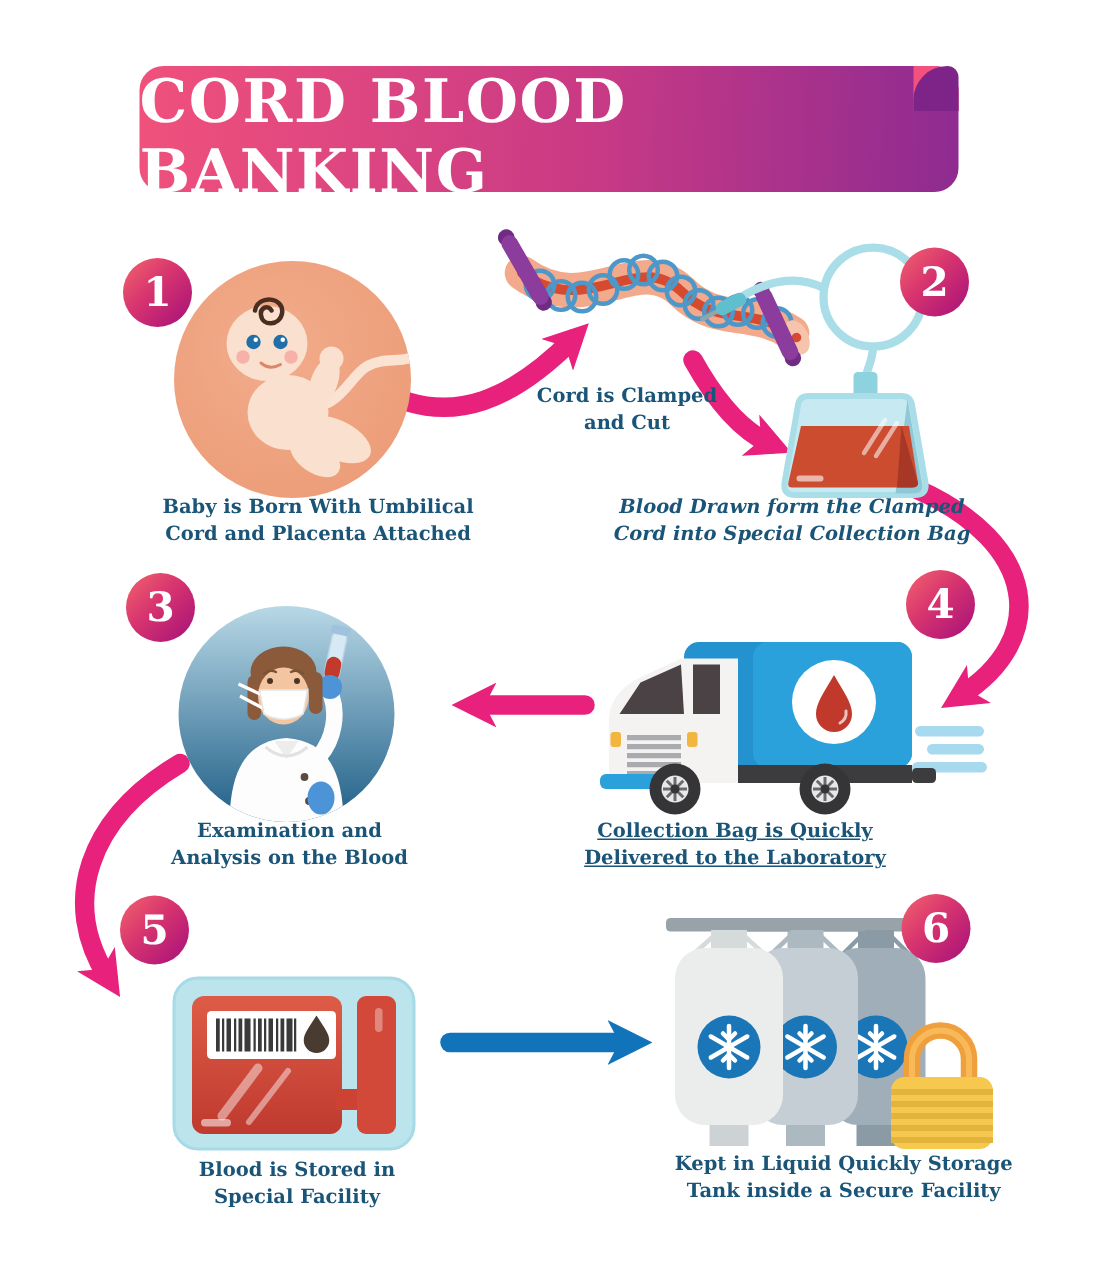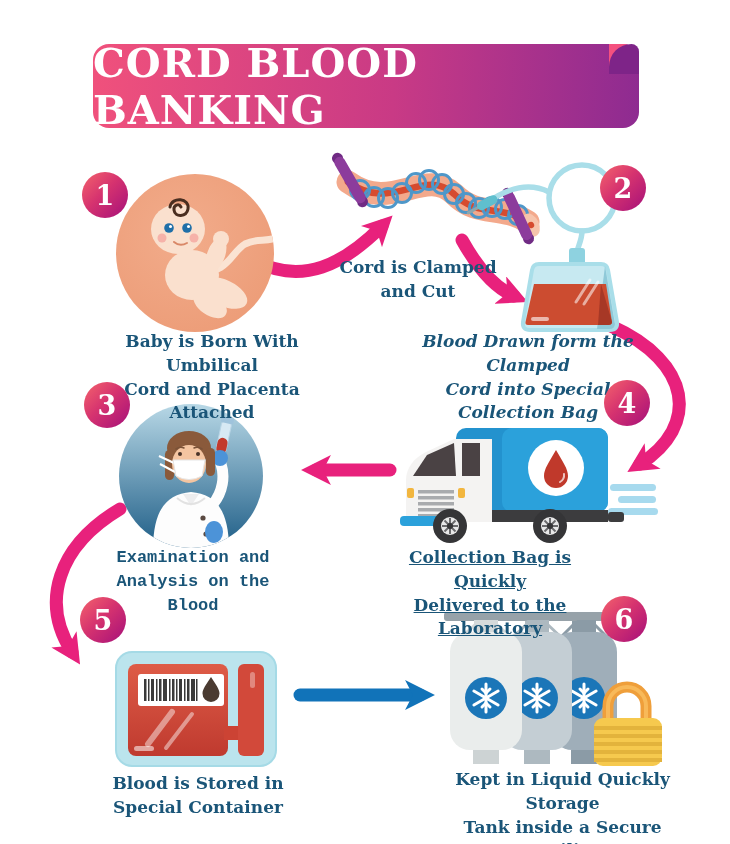--- a/index.html
+++ b/index.html
@@ -4,36 +4,36 @@
 <style>
   html,body{margin:0;padding:0;background:#fff;}
   .canvas{position:relative;width:730px;height:844px;background:#ffffff;overflow:hidden;
           font-family:"DejaVu Serif",serif;}
   .ill,.arrows{position:absolute;}
   .arrows{left:0;top:0;pointer-events:none;}
 
   
   .banner{position:absolute;left:93px;top:44px;width:546px;height:84px;border-radius:16px;
           background:linear-gradient(93deg,#F0517C 0%,#C93A85 55%,#8E2B91 100%);
-          display:flex;align-items:center;justify-content:center;}
+          display:flex;justify-content:center;}
   .banner h1{margin:0;color:#fff;font-size:40px;font-weight:bold;letter-spacing:1px;
              font-family:"DejaVu Serif",serif;}
   .fold-back{position:absolute;top:0;right:0;width:30px;height:30px;background:#F4517F;
              border-top-right-radius:16px;}
   .fold-flap{position:absolute;top:0;right:0;width:30px;height:30px;background:#7E2488;
              border-top-left-radius:100%;border-top-right-radius:10px;}
 
   
   .badge{position:absolute;width:46px;height:46px;border-radius:50%;
          background:linear-gradient(135deg,#F4646C 0%,#D6336F 45%,#A5107A 100%);
          color:#fff;display:flex;align-items:center;justify-content:center;
          font-size:27px;font-weight:bold;z-index:6;}
 
   
-  .caption{position:absolute;text-align:center;font-size:17px;line-height:1.4;
+  .caption{position:absolute;text-align:center;font-size:13px;line-height:1.4;
            font-weight:bold;color:#1A5578;white-space:pre-line;z-index:5;}
 </style>
 </head>
 <body>
 
 <div class="canvas">
 
   <svg class="arrows" width="730" height="844" viewBox="0 0 730 844">
     <defs>
       <marker id="ahPink" viewBox="0 0 10 10" refX="5" refY="5" markerWidth="2.3" markerHeight="2.3" orient="auto-start-reverse">
@@ -359,22 +359,22 @@
   <div class="badge" style="left:601px;top:596px;">
       <span>6</span>
     </div>
 
   <div class="caption" style="left:83px;top:330px;width:220px;margin-left:19px;">Baby is Born With Umbilical
 Cord and Placenta Attached</div>
   <div class="caption" style="left:338px;top:256px;width:160px;">Cord is Clamped
 and Cut</div>
   <div class="caption" style="left:408px;top:330px;width:240px;font-style:italic;">Blood Drawn form the Clamped
 Cord into Special Collection Bag</div>
-  <div class="caption" style="left:93px;top:546px;width:200px;font-family:Liberation Mono, monospace;">Examination and
+  <div class="caption" style="left:93px;top:546px;width:200px;">Examination and
 Analysis on the Blood</div>
   <div class="caption" style="left:375px;top:546px;width:230px;text-decoration:underline;">Collection Bag is Quickly
 Delivered to the Laboratory</div>
   <div class="caption" style="left:108px;top:772px;width:180px;">Blood is Stored in
-Special Container</div>
+Special Facility</div>
   <div class="caption" style="left:440px;top:768px;width:245px;">Kept in Liquid Quickly Storage
 Tank inside a Secure Facility</div>
 
 </div>
 
 </body></html>

